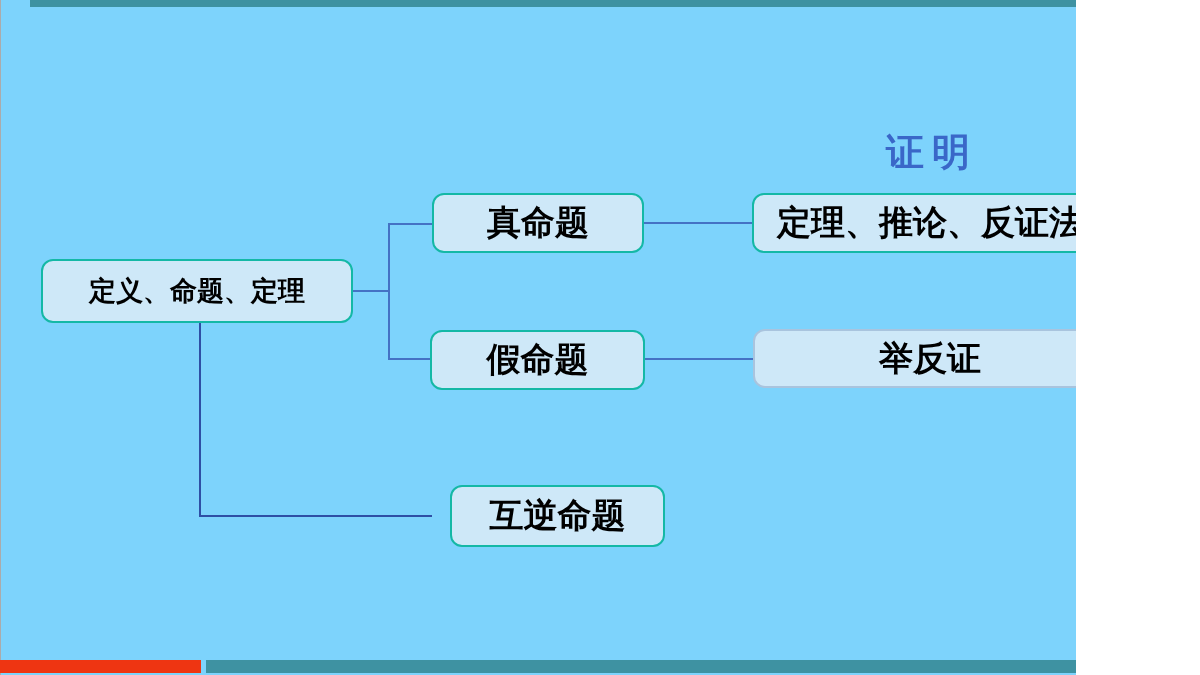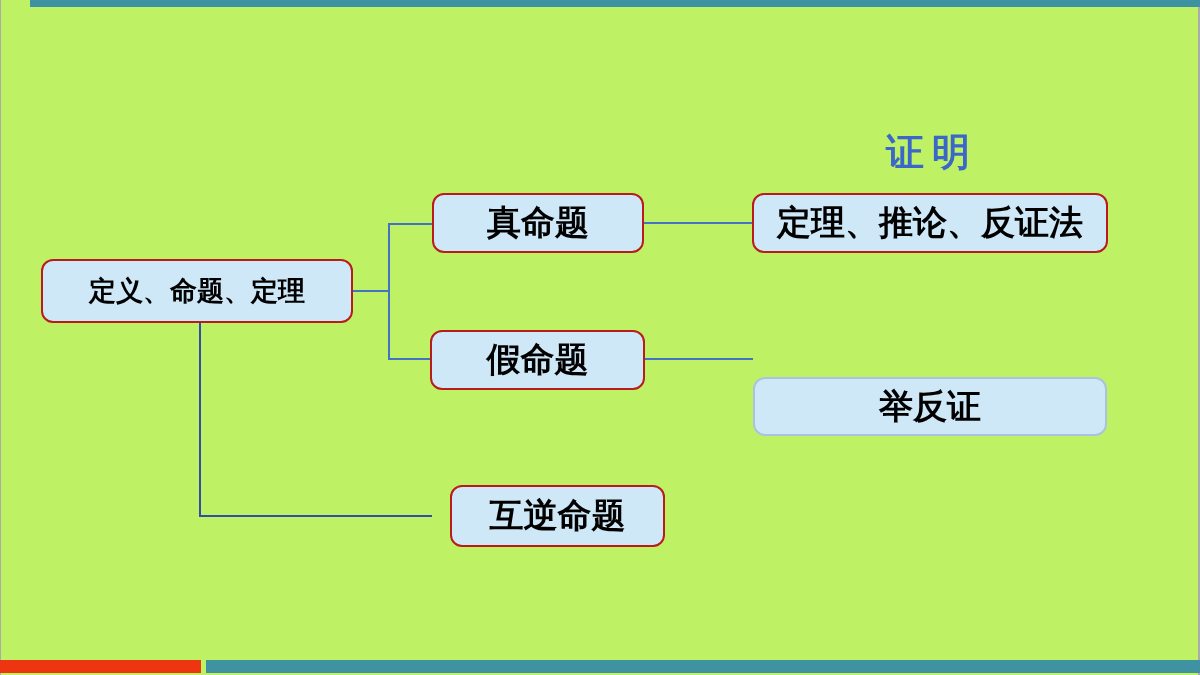--- a/index.html
+++ b/index.html
@@ -3,23 +3,23 @@
 <meta charset="utf-8">
 <style>
   html, body {
     margin: 0;
     padding: 0;
     background: #ffffff;
     font-family: "Liberation Serif", "DejaVu Serif", serif;
   }
   .slide {
     position: relative;
-    width: 1200px;
+    width: 1076px;
     height: 675px;
-    background: #bef264;
+    background: #7dd3fc;
     overflow: hidden;
   }
   
   .edge-left   { position:absolute; left:0;    top:0; width:1px;  height:675px; background:#ababab; }
   .edge-right  { position:absolute; left:1198px; top:0; width:2px; height:675px; background:#ababab; }
   .top-bar     { position:absolute; left:30px; top:0; width:1170px; height:7px; background:#3e92a2; }
   
   .bar-red  { position:absolute; left:0;     top:660px; width:201px; height:13px; background:#ee3512; }
   .bar-teal { position:absolute; left:206px; top:660px; width:994px; height:13px; background:#3e92a2; }
 
@@ -28,32 +28,32 @@
     position:absolute; left:862px; top:128px; width:140px; height:48px;
     color:#3a67c8; font-size:38px; font-weight:700;
     letter-spacing:8px; text-align:center; line-height:48px;
     white-space:nowrap;
   }
 
   
   .node {
     position:absolute;
     background:#cee8f8;
-    border:2px solid #b91c1c;
+    border:2px solid #14b8a6;
     border-radius:12px;
     box-sizing:border-box;
     display:flex; align-items:center; justify-content:center;
     color:#000; font-weight:700; font-size:34px;
     white-space:nowrap;
   }
   .node-root        { left:41px;  top:259px; width:312px; height:64px; font-size:27px; }
   .node-true        { left:432px; top:193px; width:212px; height:60px; }
   .node-false       { left:430px; top:330px; width:215px; height:60px; }
   .node-methods     { left:752px; top:193px; width:356px; height:60px; }
-  .node-counter     { left:753px; top:329px; width:354px; height:59px; border-color:#a9c4de;margin-top:48px; }
+  .node-counter     { left:753px; top:329px; width:354px; height:59px; border-color:#a9c4de; }
   .node-converse    { left:432px; top:485px; width:215px; height:62px;margin-left:18px; }
 
   
   .conn { position:absolute; background:#4472c4; }
   .conn-dark { background:#2e4fa5; }
   .c1 { left:353px; top:290px; width:36px;  height:2px; }
   .c2 { left:388px; top:223px; width:2px;   height:137px; }
   .c3 { left:388px; top:223px; width:44px;  height:2px; }
   .c4 { left:388px; top:358px; width:42px;  height:2px; }
   .c5 { left:644px; top:222px; width:108px; height:2px; }

